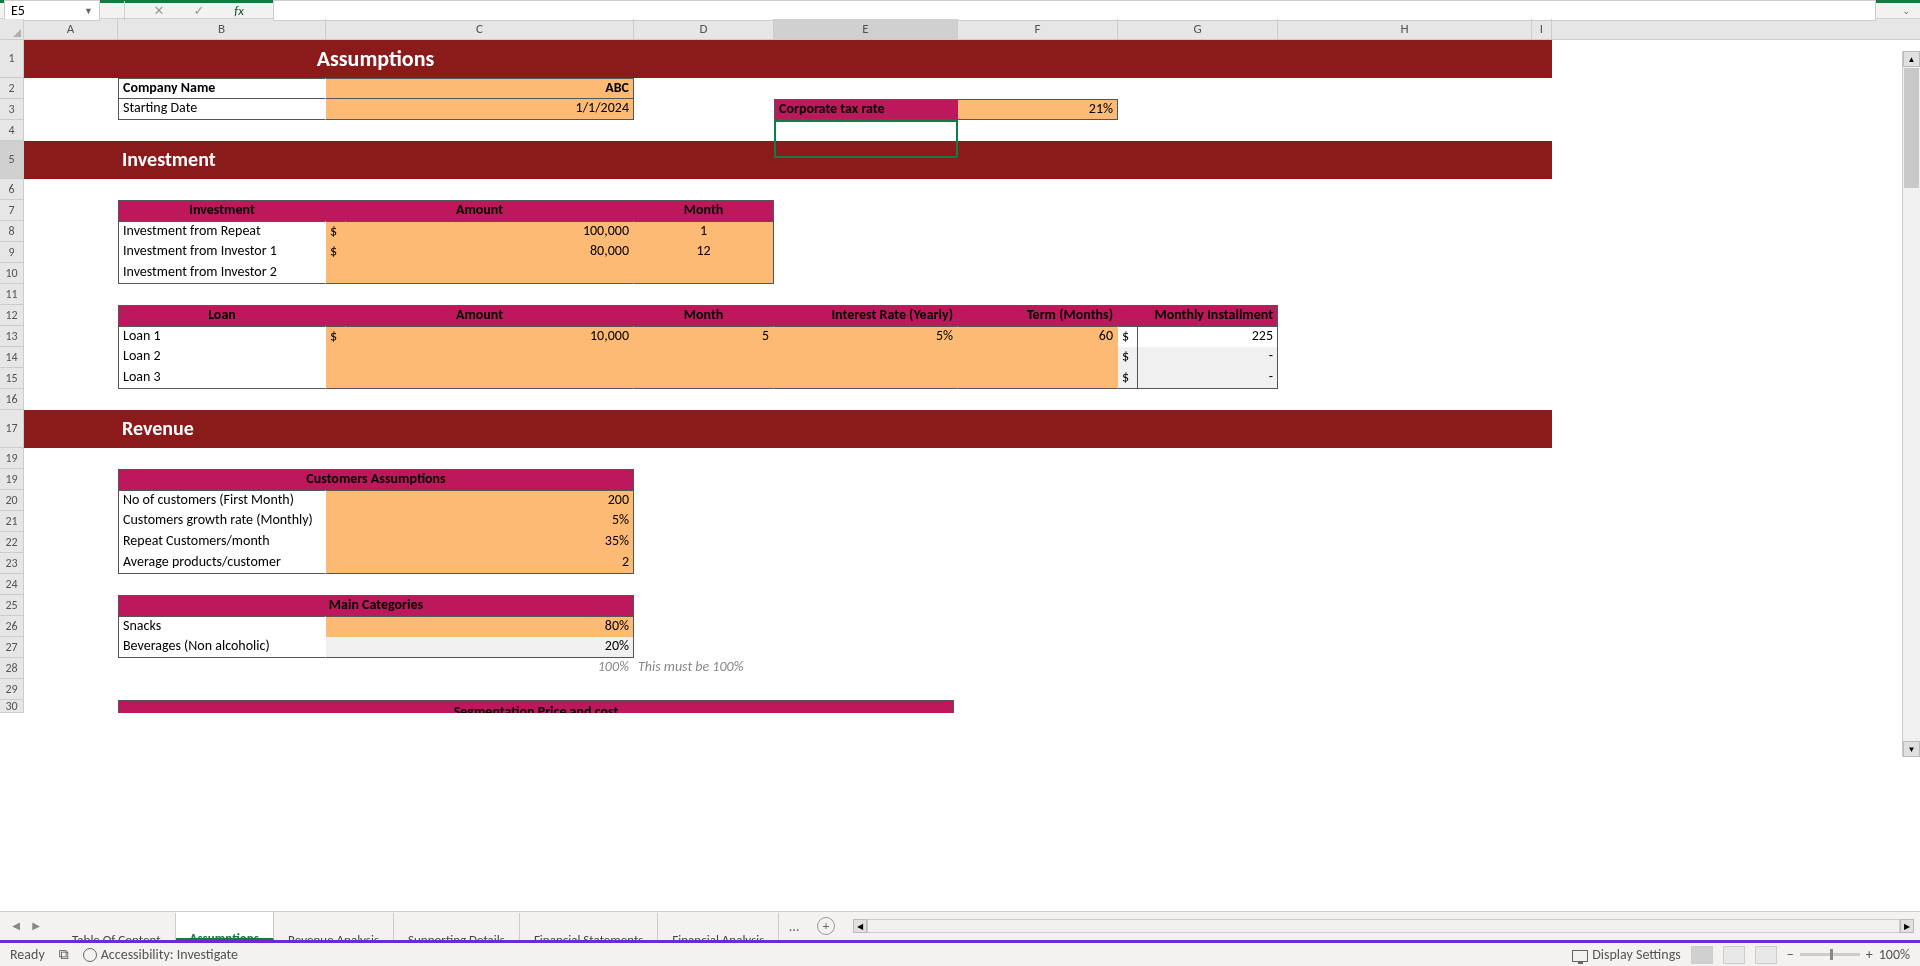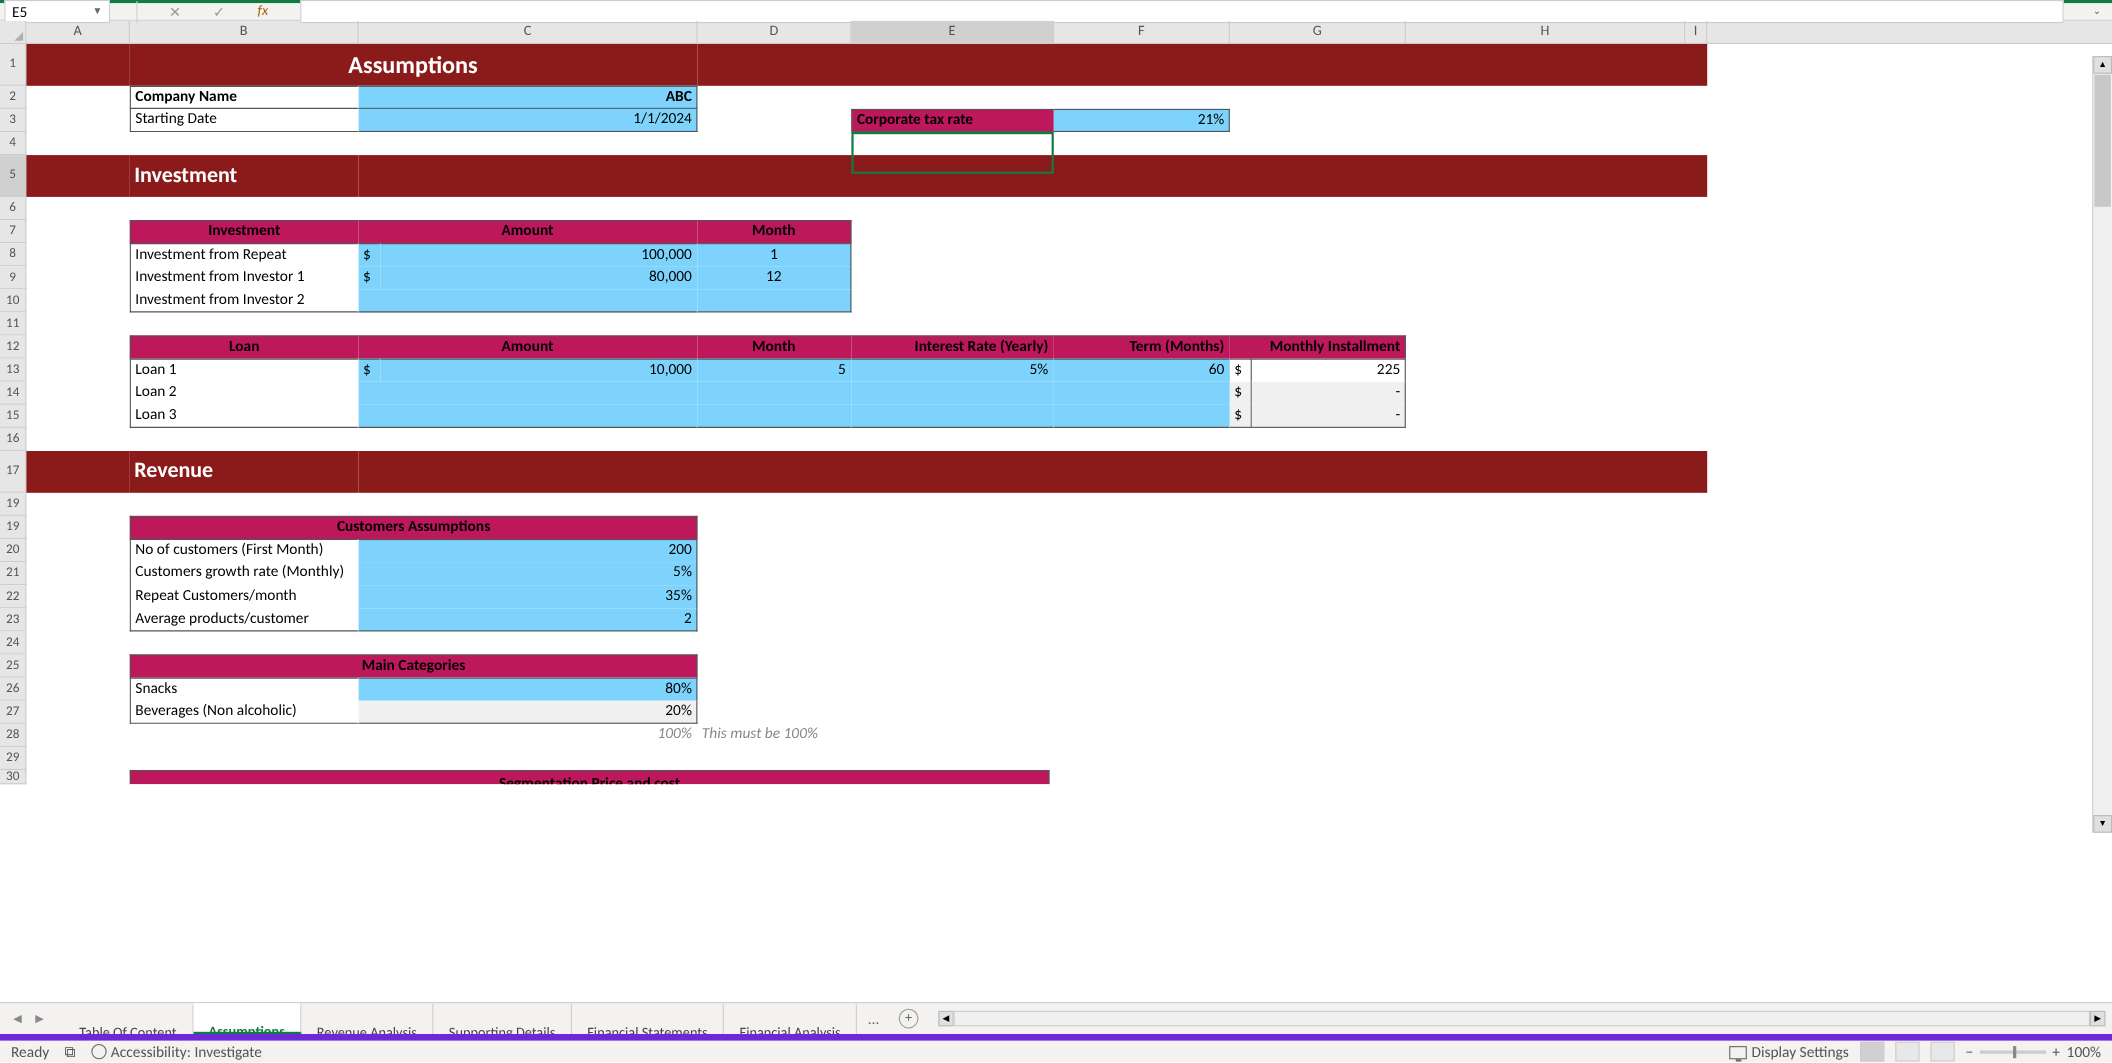--- a/index.html
+++ b/index.html
@@ -3,63 +3,63 @@
 <meta charset="utf-8">
 <style>
 *{box-sizing:border-box;margin:0;padding:0;font-family:Calibri,Arial,sans-serif;font-size:14px}
 body{background:#fff;overflow:hidden;width:1920px;height:966px;position:relative}
 .topbar{height:3px;background:#107c41}
 .fbar{height:16px;background:#f3f2f1;border-bottom:1px solid #d0d0d0;display:flex;align-items:center;padding:0 4px;gap:20px}
 .namebox{width:96px;height:21px;background:#fff;border:1px solid #ccc;padding:0 6px;display:flex;align-items:center;justify-content:space-between;font-size:12px}
 .dd{font-size:9px;color:#666}
 .sep{width:1px;height:20px;background:#d0d0d0;margin:0 4px}
 .fbtn{width:20px;height:20px;display:flex;align-items:center;justify-content:center;color:#999;font-size:13px}
-.fx{font-style:italic;color:#a16207;font-size:13px}
+.fx{font-style:italic;color:#14532d;font-size:13px}
 .finput{flex:1;height:21px;background:#fff;border:1px solid #ccc;margin-left:4px}
 .colhdr{height:21px;background:#e6e6e6;display:flex;border-bottom:1px solid #ccc}
 .corner{width:24px;border-right:1px solid #ccc;background:#e6e6e6;position:relative}
 .corner::after{content:"";position:absolute;right:2px;bottom:2px;width:0;height:0;border-left:8px solid transparent;border-bottom:8px solid #b0b0b0}
 .ch{border-right:1px solid #ccc;text-align:center;line-height:20px;font-size:13px;color:#555}
 .cA{width:94px}.cB{width:208px}.cC{width:308px}.cD{width:140px}.cE{width:184px}.cF{width:160px}.cG{width:160px}.cH{width:254px}.cI{width:20px}
 .ch.sel{background:#d0d0d0}
 .grid{position:relative;height:706px}
 .rhcol{position:absolute;left:0;top:0;width:24px}
 .rh{height:21px;border-bottom:1px solid #ccc;border-right:1px solid #ccc;background:#e6e6e6;text-align:center;line-height:20px;font-size:12px;color:#555}
 .rh.tall{height:38px;line-height:37px}
 .rh.sel{background:#d0d0d0}
 .cells{position:absolute;left:24px;top:0;right:0}
 .row{height:21px;display:flex}
 .row.tall{height:38px}
 .c{border-right:1px solid transparent}
 .darkred{background:#8b1a1a;color:#fff;font-weight:600}
 .bigtitle{font-size:22px;text-align:center;line-height:37px}
 .sectitle{font-size:20px;padding-left:4px;line-height:37px}
 .pink{background:#be185d}
-.orange{background:#7dd3fc}
+.orange{background:#fdba74}
 .grey{background:#f0f0f0}
 .bdl{border-left:1px solid #555}
 .bdr{border-right:1px solid #555}
 .bdt{border-top:1px solid #555}
 .bdb{border-bottom:1px solid #555}
 .tc{text-align:center}
 .tr{text-align:right;padding-right:4px}
 .tl{text-align:left;padding-left:4px}
 .bold{font-weight:600}
 .italic{font-style:italic;color:#888}
 .selcell{position:absolute;border:2px solid #107c41;pointer-events:none}
 .tabs{position:absolute;bottom:26px;left:0;right:0;height:29px;background:#f3f2f1;border-top:1px solid #ccc;display:flex;align-items:center;padding:0 6px}
 .tnav{width:14px;height:14px;color:#888;font-size:10px;text-align:center;margin:0 3px}
 .tab{padding:13px 14px;height:27px;line-height:27px;border-right:1px solid #ccc;font-size:13px;color:#444;cursor:pointer}
 .tab.active{background:#fff;color:#107c41;font-weight:600;border-bottom:2px solid #107c41}
 .dots{padding:0 10px;color:#666}
 .addsheet{width:18px;height:18px;border:1px solid #999;border-radius:50%;text-align:center;line-height:15px;color:#666;font-size:13px;margin-left:8px}
 .hscroll{margin-left:18px;flex:1;height:16px;display:flex;align-items:center}
 .hsa{width:14px;height:14px;background:#e0e0e0;border:1px solid #bbb;text-align:center;font-size:8px;line-height:12px}
 .hst{flex:1;height:14px;background:#f0f0f0;border:1px solid #ccc}
-.status{position:absolute;bottom:0;left:0;right:0;height:26px;background:#f3f2f1;border-top:6px solid #6d28d9;display:flex;align-items:center;padding:0 10px;font-size:12px;color:#555}
+.status{position:absolute;bottom:0;left:0;right:0;height:26px;background:#f3f2f1;border-top:3px solid #6d28d9;display:flex;align-items:center;padding:0 10px;font-size:12px;color:#555}
 .status .sright{margin-left:auto;display:flex;align-items:center;gap:10px}
 .vbtn{width:22px;height:18px;border:1px solid #ccc;background:#e8e8e8}
 .vbtn.on{background:#d0d0d0}
 .zoom{display:flex;align-items:center;gap:6px}
 .zline{width:60px;height:3px;background:#ccc;position:relative}
 .zline::after{content:"";position:absolute;left:50%;top:-4px;width:3px;height:11px;background:#888}
 .vscroll{position:absolute;right:0;top:51px;width:18px;height:706px;background:#f0f0f0;border-left:1px solid #ccc}
 .vsa{height:16px;background:#e0e0e0;border:1px solid #bbb;text-align:center;font-size:8px;line-height:14px}
 .vthumb{height:120px;background:#c8c8c8;margin:1px}
 .vscroll .vsa:last-child{position:absolute;bottom:0;width:100%}

